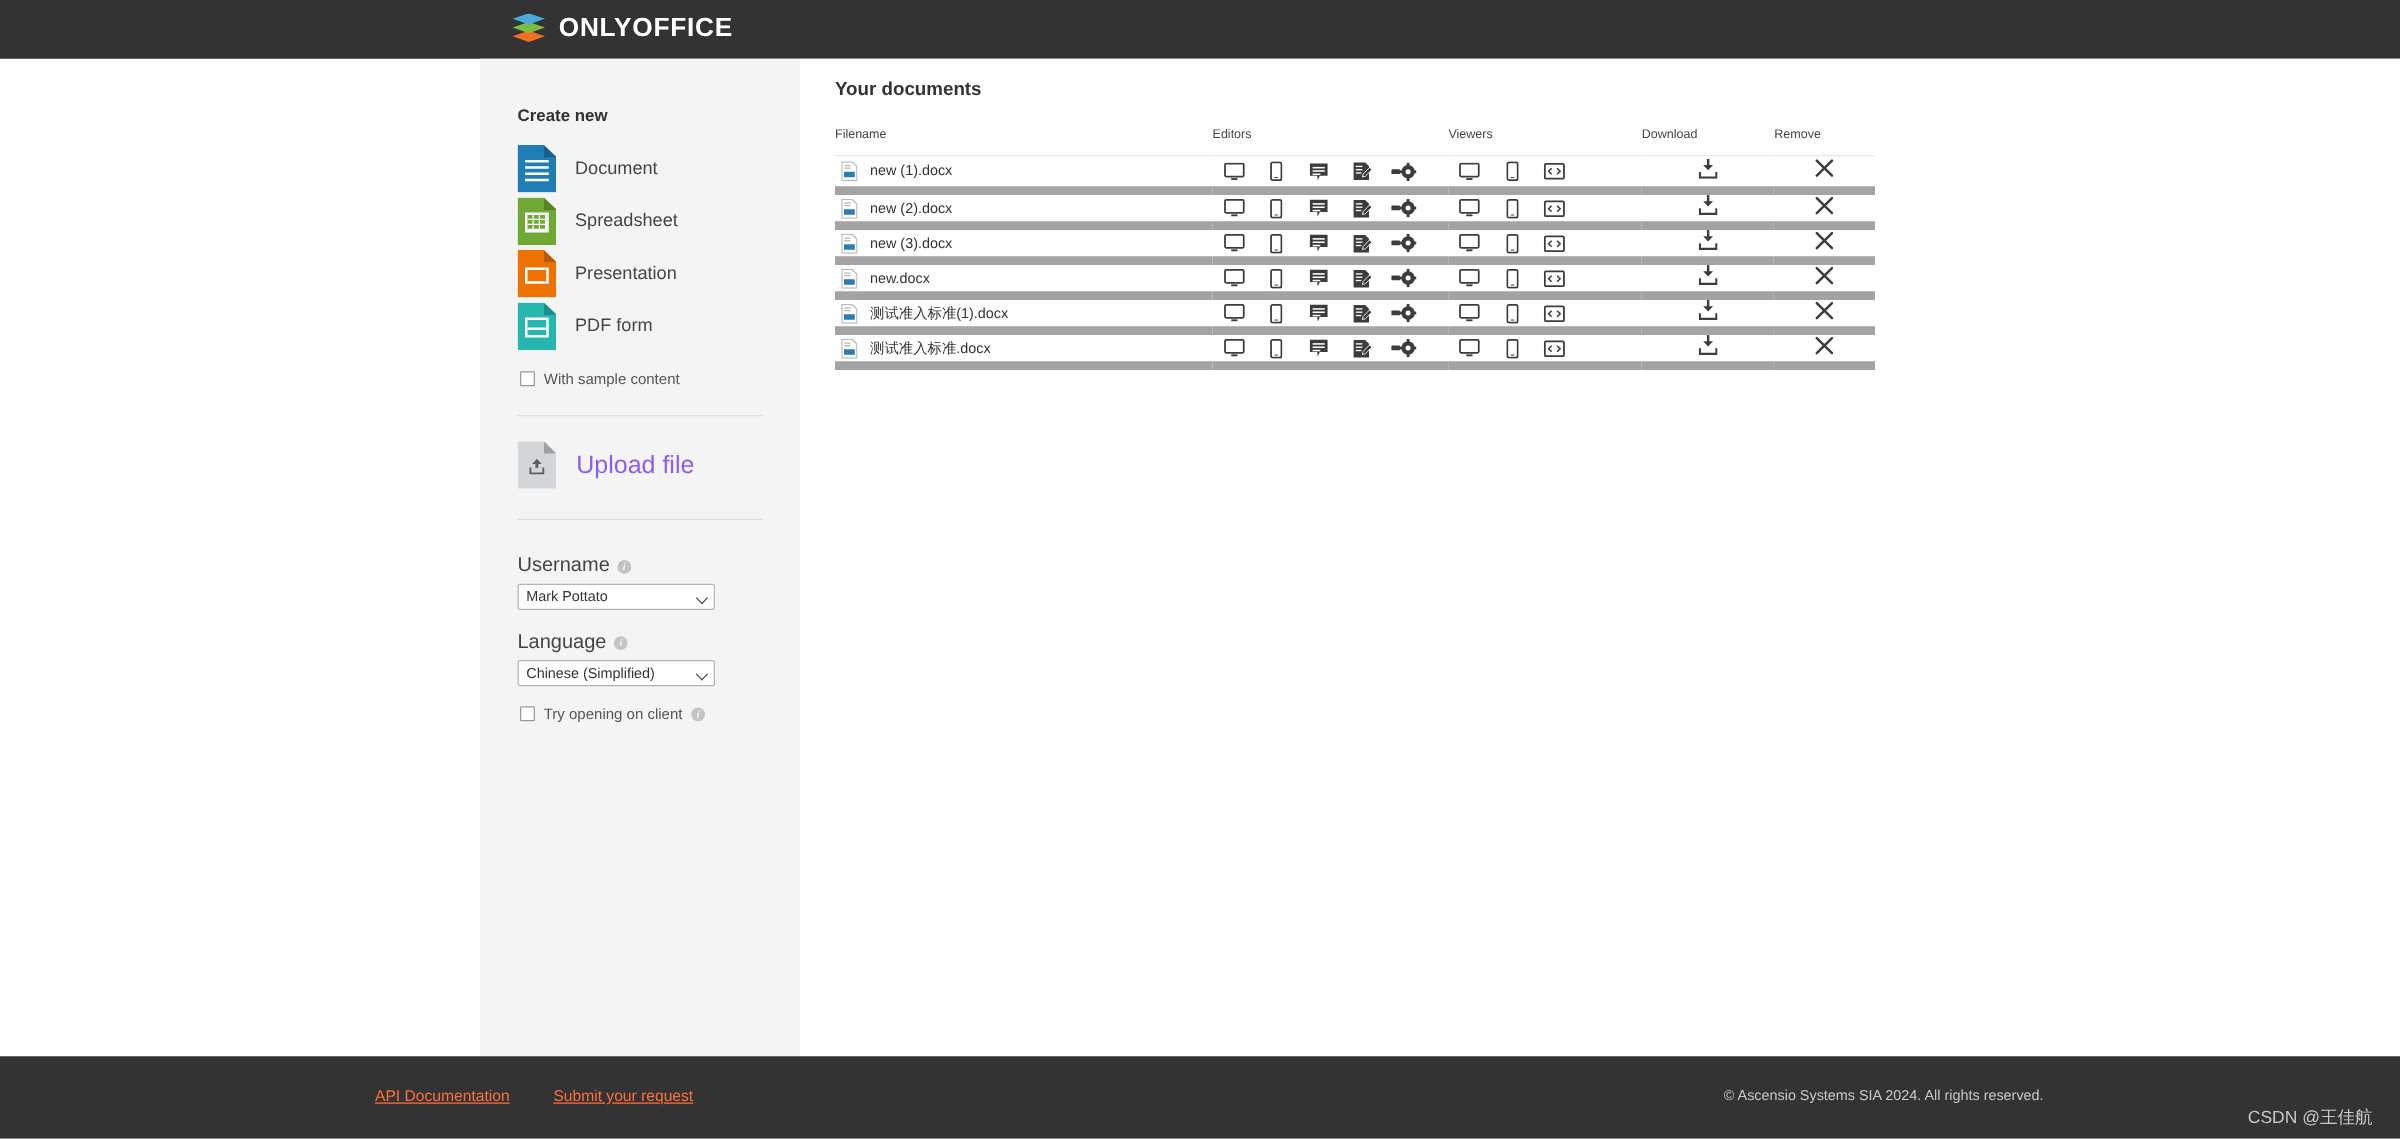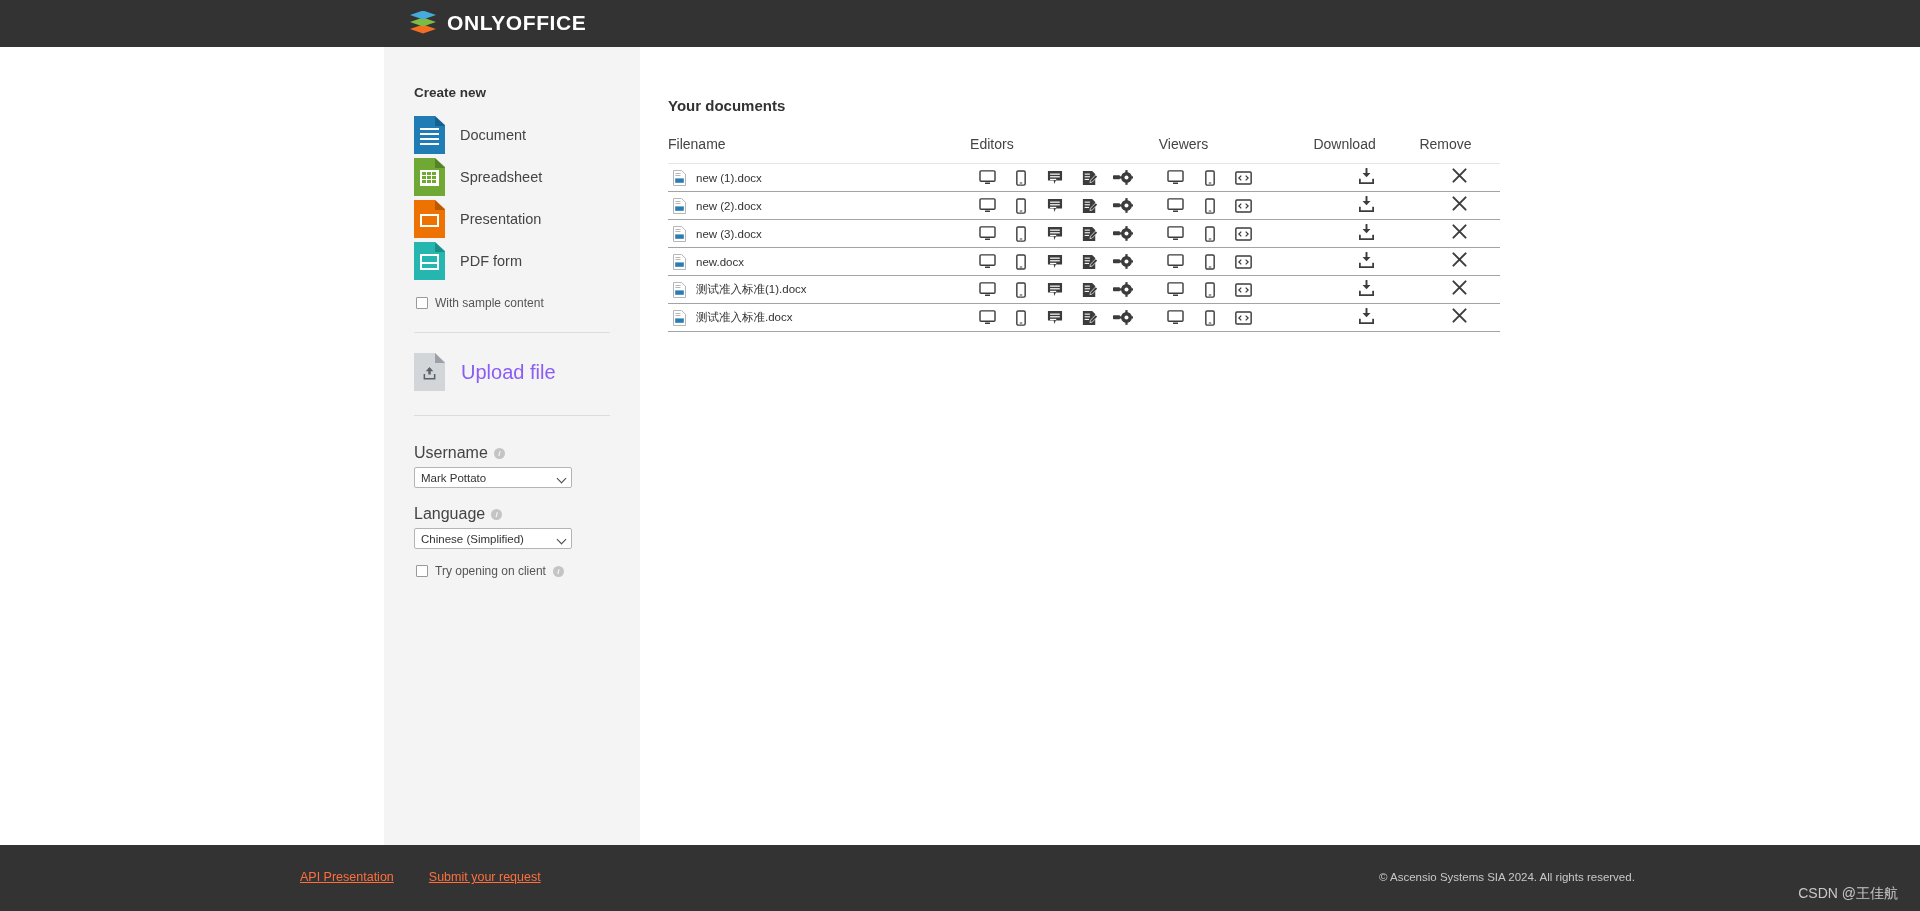--- a/index.html
+++ b/index.html
@@ -120,30 +120,30 @@
   .select-box .caret {
     position: absolute; right: 6px; top: 7px;
     width: 7px; height: 7px;
     border-right: 1.6px solid #444; border-bottom: 1.6px solid #444;
     transform: rotate(45deg);
   }
 
   
   .main {
     position: absolute; left: 640px; top: 0; right: 0; height: 798px;
-    background: #fff; padding: 50px 0 0 28px;
+    background: #fff; padding: 16px 0 0 28px;
   }
   .main-title { font-size: 15px; font-weight: bold; color: #333; margin-bottom: 22px; }
 
   table.docs { border-collapse: collapse; width: 832px; }
   table.docs th {
-    font-size: 14px; font-weight: normal; color: #444;
+    font-size: 10px; font-weight: normal; color: #444;
     text-align: left; padding: 0 0 11px 0;
   }
-  table.docs tbody tr { border-bottom: 1px solid #a3a3a3; }
+  table.docs tbody tr { border-bottom: 7px solid #a3a3a3; }
   table.docs tbody tr:first-child { border-top: 1px solid #e6e6e6; }
   table.docs td { height: 28px; padding: 0; vertical-align: middle; }
 
   .fname-cell { display: flex; align-items: center; gap: 10px; padding-left: 5px; }
   .file-ico { position: relative; width: 13px; height: 16px; flex: none; }
   .name-txt { font-size: 11.5px; color: #333; white-space: nowrap; }
 
   .icon-row { display: flex; align-items: center; }
   .ic-btn {
     display: inline-flex; align-items: center; justify-content: center;
@@ -892,21 +892,21 @@
                 </span></td>
             </tr>
           </tbody>
       </table>
     </div>
 
   </div>
 
   <div class="footer">
     <div class="foot-links">
-      <a>API Presentation</a>
+      <a>API Documentation</a>
       <a>Submit your request</a>
     </div>
     <div class="copyright">© Ascensio Systems SIA 2024. All rights reserved.</div>
   </div>
 
   <div class="watermark">CSDN @王佳航</div>
 
 </div>
 
 </body></html>

